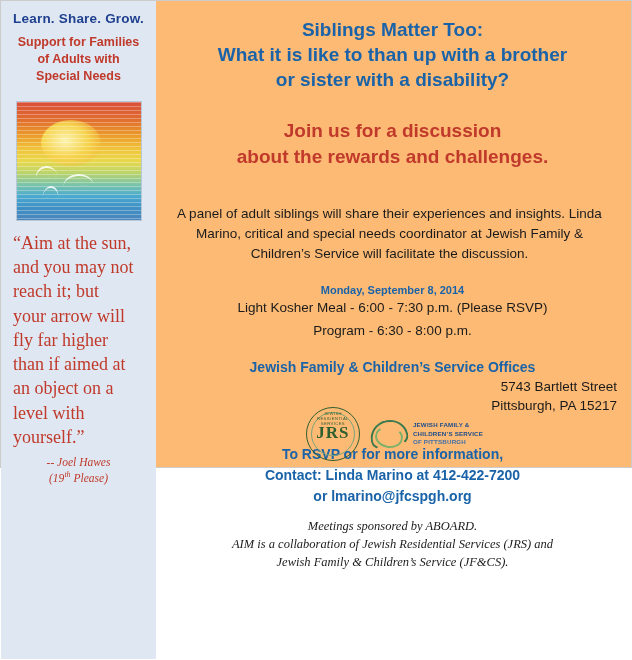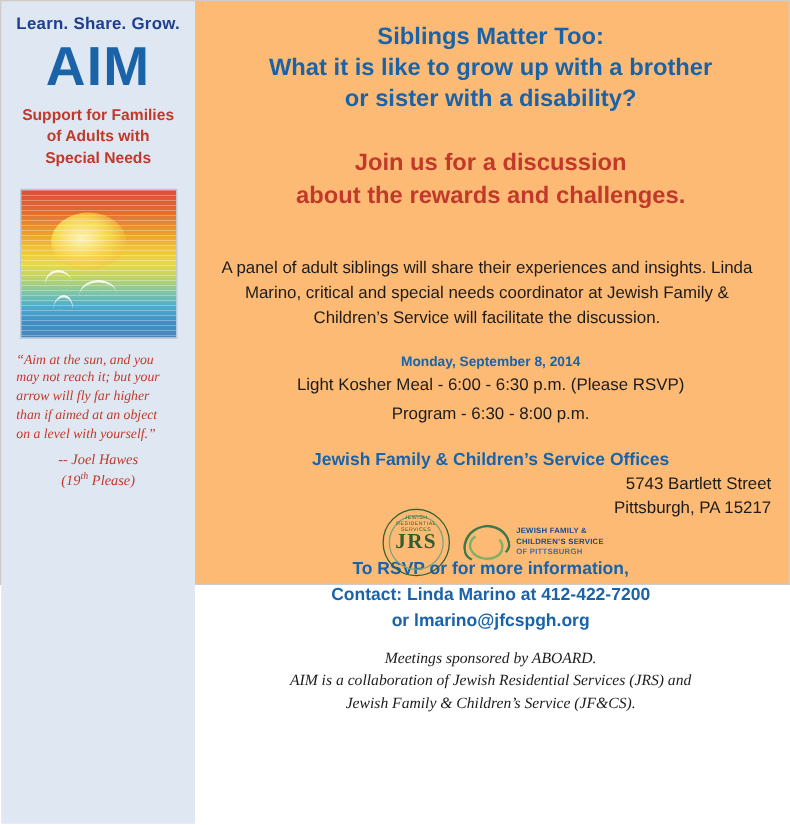--- a/index.html
+++ b/index.html
@@ -105,22 +105,21 @@
     border-radius: 50% 50% 0 0 / 100% 100% 0 0;
     opacity: 0.85;
   }
   .art .bird.b1 { left: 18px; top: 64px; transform: rotate(-8deg); }
   .art .bird.b2 { left: 46px; top: 72px; width: 30px; transform: rotate(-4deg); }
   .art .bird.b3 { left: 26px; top: 84px; width: 16px; transform: rotate(6deg); }
 
   .quote {
     color: #c0392b;
     font-family: "Liberation Serif", serif;
-    font-style: italic;
-    font-size: 11px;
+    font-size: 18px;
     line-height: 1.35;
     margin: 10px 14px 0 4px;
     text-align: left;
   }
   .quote-attr {
     color: #c0392b;
     font-family: "Liberation Serif", serif;
     font-style: italic;
     font-size: 11.5px;
     line-height: 1.3;
@@ -309,21 +308,20 @@
     color: #3f6fa8;
   }
 </style>
 </head>
 <body>
 
 <div class="flyer">
 
   <div class="sidebar">
     <div class="tagline">Learn.  Share.  Grow.</div>
-    <div class="aim-logo">AIM</div>
     <div class="support-line">
       <div>Support for Families</div>
       <div>of Adults with</div>
       <div>Special Needs</div>
     </div>
 
     <div class="art">
       <div class="sun"></div>
       <div class="bird b1"></div>
       <div class="bird b2"></div>
@@ -334,33 +332,33 @@
     <div class="quote">“Aim at the sun, and you may not reach it; but your arrow will fly far higher than if aimed at an object on a level with yourself.”</div>
     <div class="quote-attr">
       <span>-- Joel Hawes</span>
       <span class="cent"><span>(19</span><span class="sup">th</span><span> Please)</span></span>
     </div>
   </div>
 
   <div class="main">
     <div class="headline">
       <div>Siblings Matter Too:</div>
-      <div>What it is like to grow up with a brother</div>
+      <div>What it is like to than up with a brother</div>
       <div>or sister with a disability?</div>
     </div>
 
     <div class="subhead">
       <div>Join us for a discussion</div>
       <div>about the rewards and challenges.</div>
     </div>
 
     <div class="body-para">A panel of adult siblings will share their experiences and insights.  Linda Marino, critical and special needs coordinator at Jewish Family &amp; Children’s Service will facilitate the discussion.</div>
 
     <div class="date-line">Monday, September 8, 2014</div>
-    <div class="meal-line">Light Kosher Meal - 6:00 - 6:30 p.m. (Please RSVP)</div>
+    <div class="meal-line">Light Kosher Meal - 6:00 - 7:30 p.m. (Please RSVP)</div>
     <div class="program-line">Program - 6:30 - 8:00 p.m.</div>
 
     <div class="venue">Jewish Family &amp; Children’s Service Offices</div>
     <div class="addr">
       <div>5743 Bartlett Street</div>
       <div>Pittsburgh, PA 15217</div>
     </div>
 
     <div class="rsvp">
       <div>To RSVP or for more information,</div>

